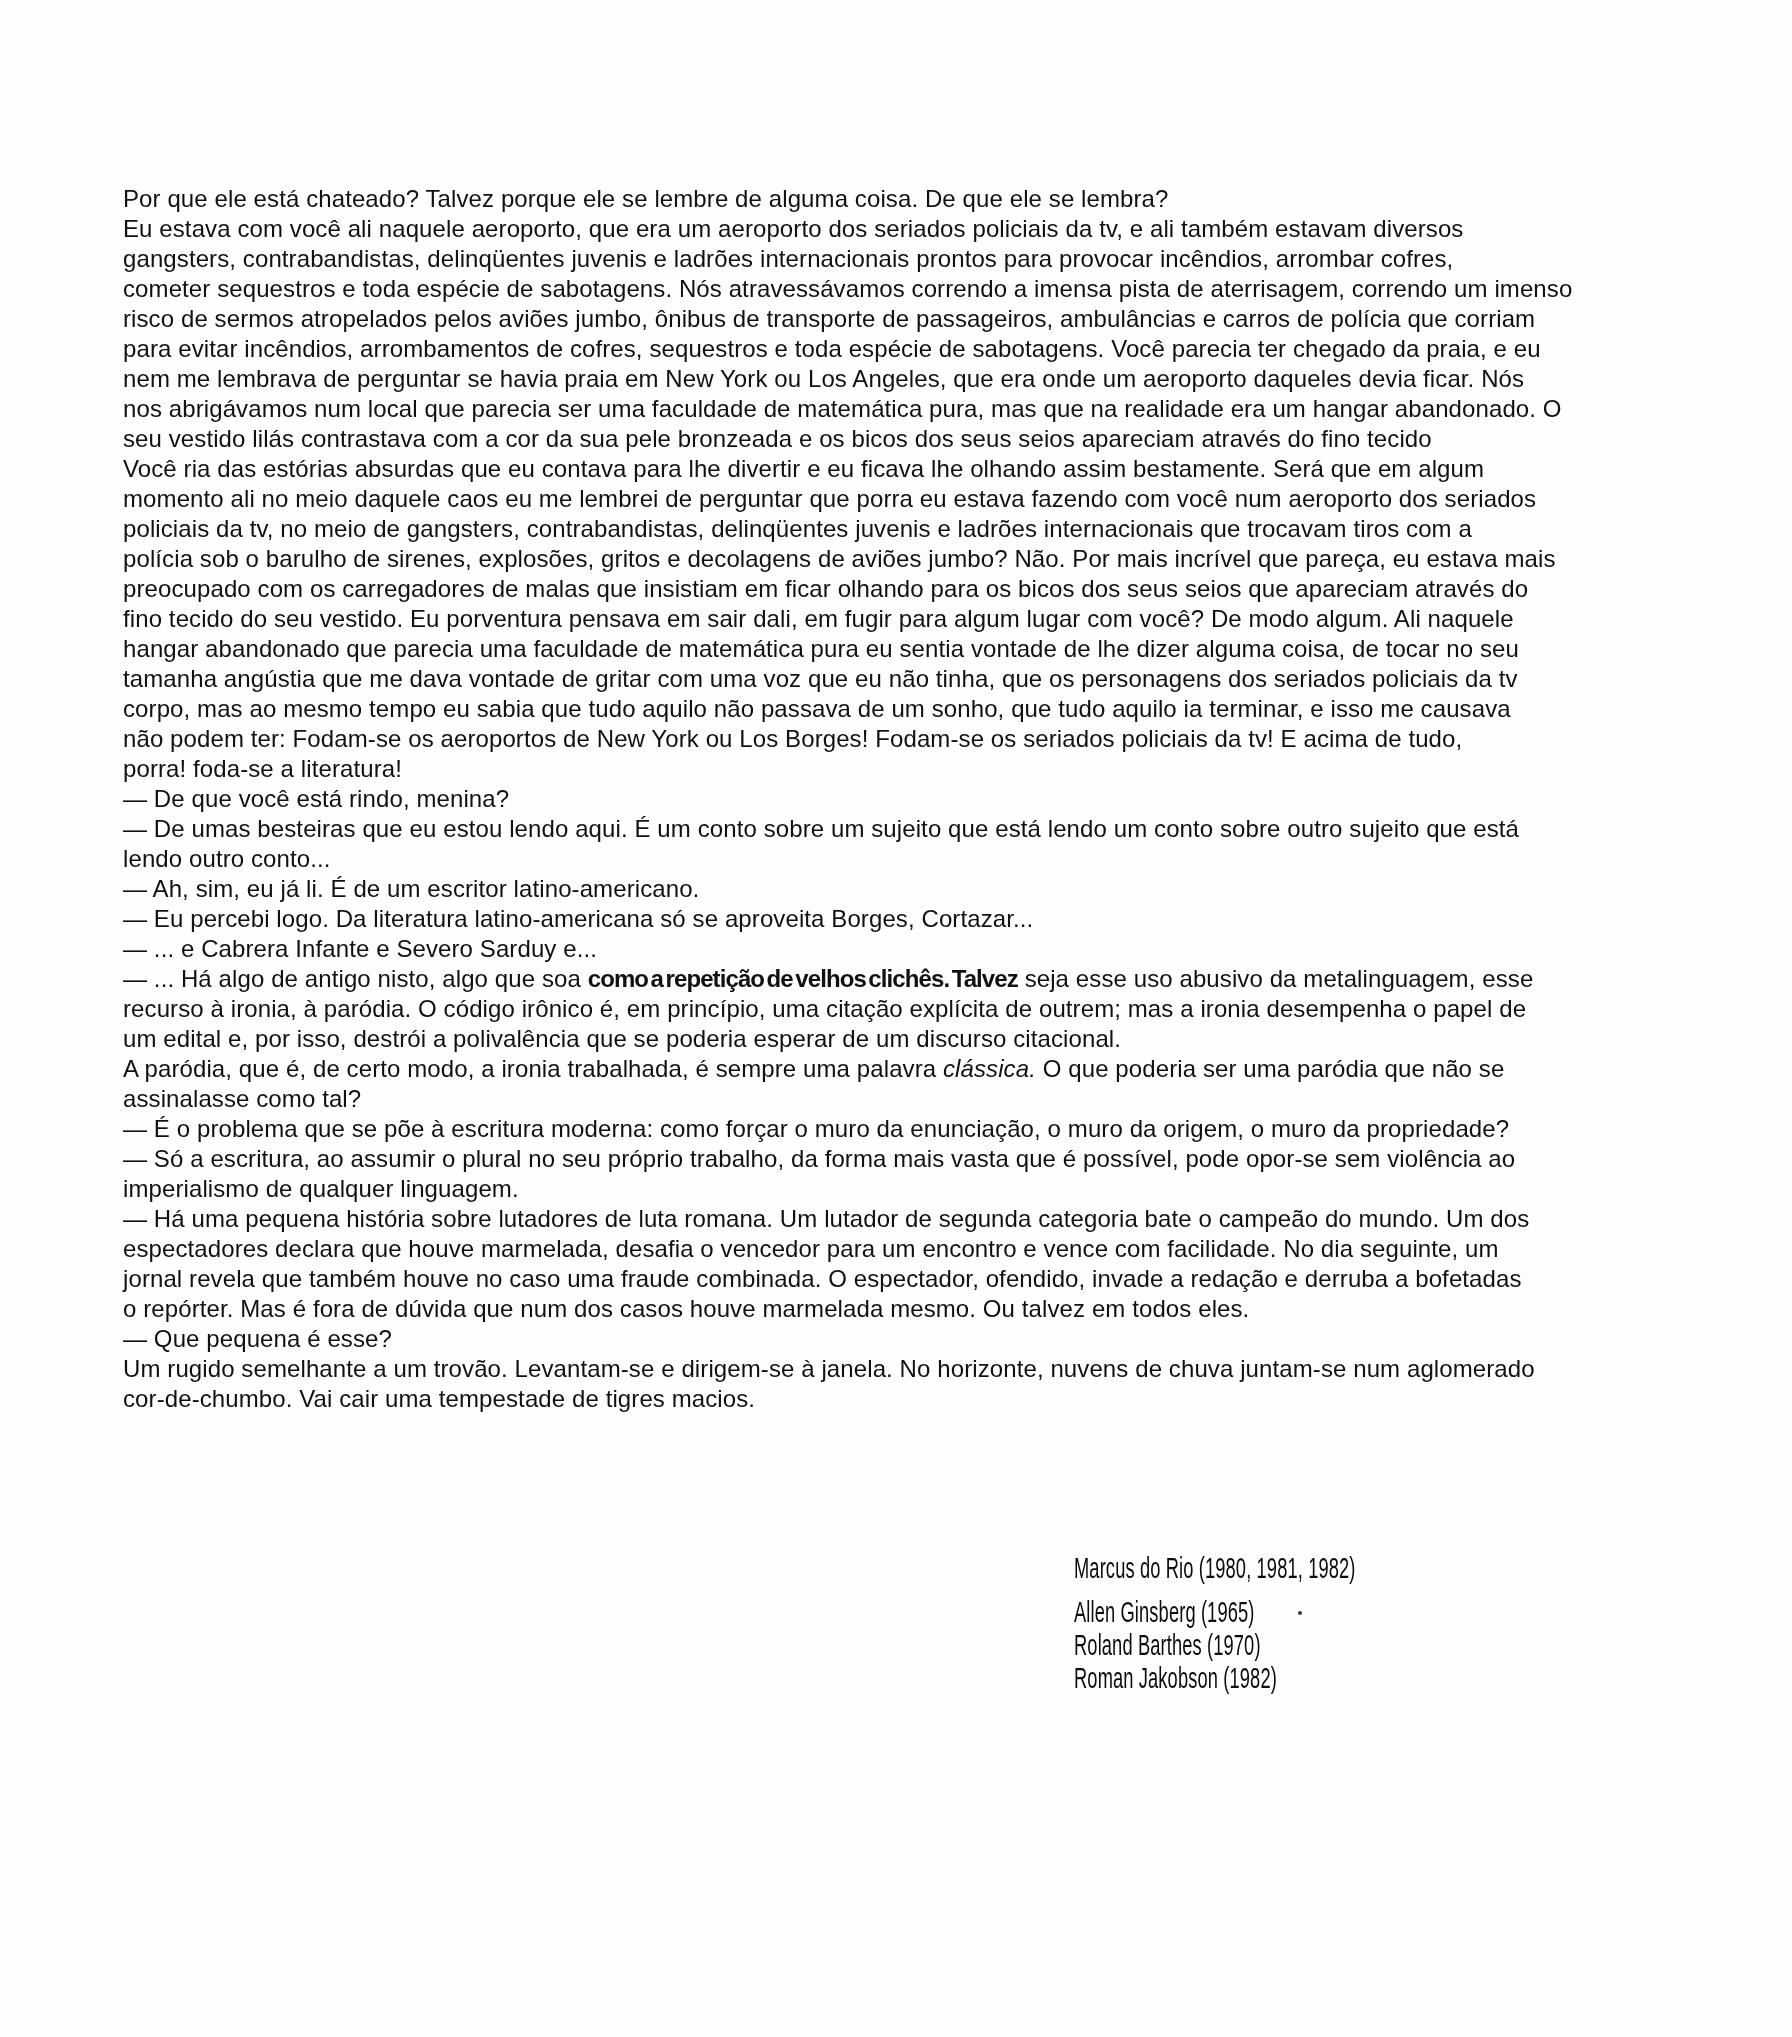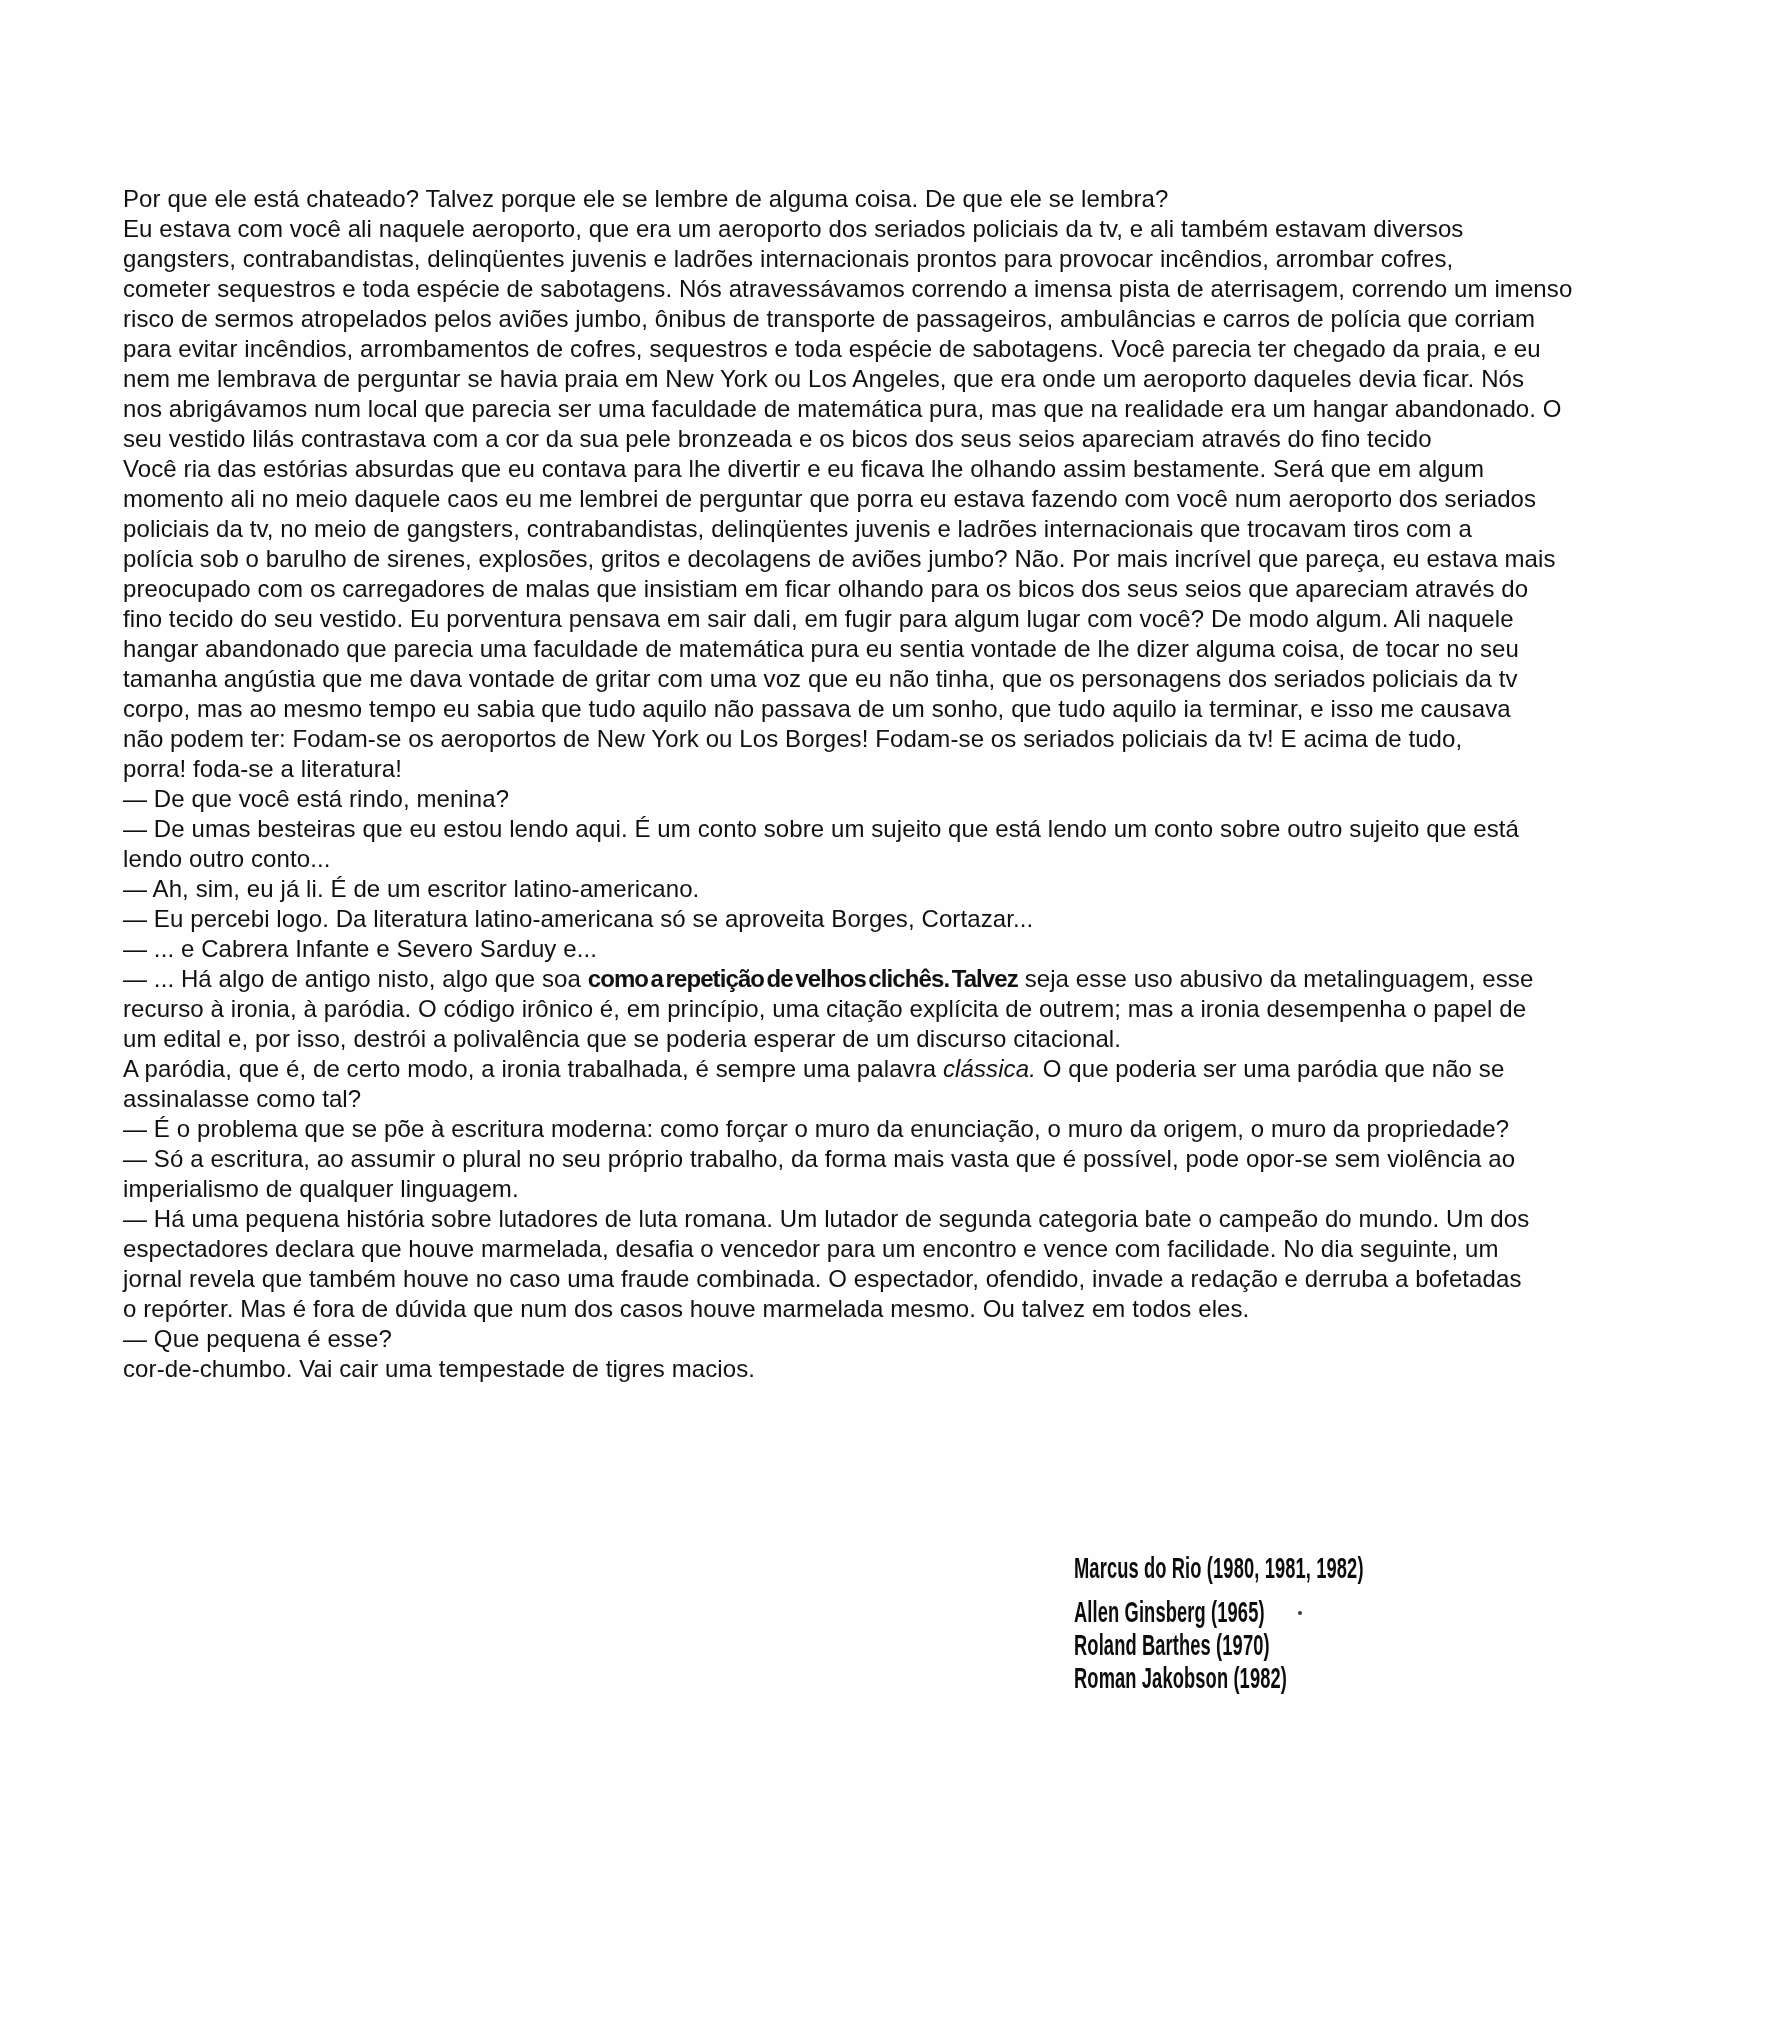--- a/index.html
+++ b/index.html
@@ -40,21 +40,21 @@
   .seg-tight {
     letter-spacing: -0.9px;
     word-spacing: -3.3px;
     font-weight: bold;
   }
   
   .attribution {
     position: absolute;
     left: 1074px;
     top: 1519px;
-    font-weight: bold;
+    font-weight: normal;
     font-size: 29.5px;
     line-height: 33px;
     color: #0c0c0c;
   }
   .attribution .attr-line {
     white-space: nowrap;
   }
   .attribution .attr-line > span {
     display: inline-block;
     transform: scaleX(0.62);
@@ -113,20 +113,21 @@
       <div class="line"><span>A paródia, que é, de certo modo, a ironia trabalhada, é sempre uma palavra </span><span class="seg-italic">clássica.</span><span> O que poderia ser uma paródia que não se</span></div>
       <div class="line"><span>assinalasse como tal?</span></div>
       <div class="line"><span>— É o problema que se põe à escritura moderna: como forçar o muro da enunciação, o muro da origem, o muro da propriedade?</span></div>
       <div class="line"><span>— Só a escritura, ao assumir o plural no seu próprio trabalho, da forma mais vasta que é possível, pode opor-se sem violência ao</span></div>
       <div class="line"><span>imperialismo de qualquer linguagem.</span></div>
       <div class="line"><span>— Há uma pequena história sobre lutadores de luta romana. Um lutador de segunda categoria bate o campeão do mundo. Um dos</span></div>
       <div class="line"><span>espectadores declara que houve marmelada, desafia o vencedor para um encontro e vence com facilidade. No dia seguinte, um</span></div>
       <div class="line"><span>jornal revela que também houve no caso uma fraude combinada. O espectador, ofendido, invade a redação e derruba a bofetadas</span></div>
       <div class="line"><span>o repórter. Mas é fora de dúvida que num dos casos houve marmelada mesmo. Ou talvez em todos eles.</span></div>
       <div class="line"><span>— Que pequena é esse?</span></div>
+      <div class="line"><span>Um rugido semelhante a um trovão. Levantam-se e dirigem-se à janela. No horizonte, nuvens de chuva juntam-se num aglomerado</span></div>
       <div class="line"><span>cor-de-chumbo. Vai cair uma tempestade de tigres macios.</span></div>
     </section>
 
   <section class="attribution" id="attribution">
       <div class="attr-line first"><span>Marcus do Rio (1980, 1981, 1982)</span></div>
       <div class="attr-line"><span>Allen Ginsberg (1965)</span></div>
       <div class="attr-line"><span>Roland Barthes (1970)</span></div>
       <div class="attr-line"><span>Roman Jakobson (1982)</span></div>
     </section>
 

